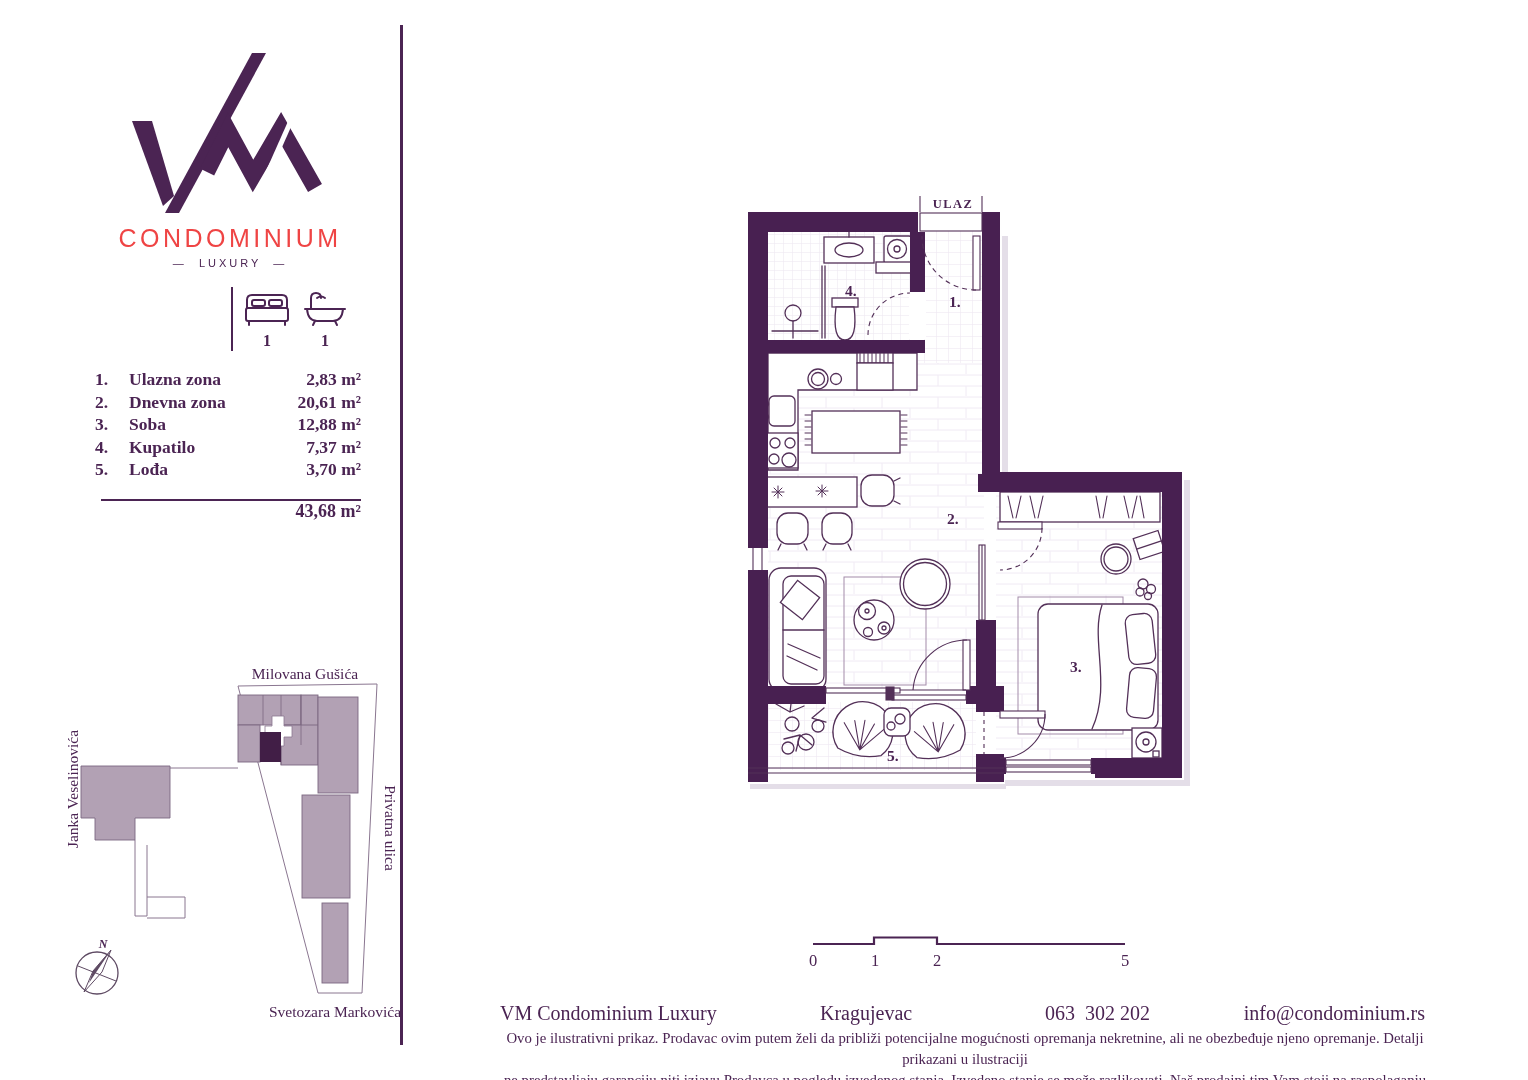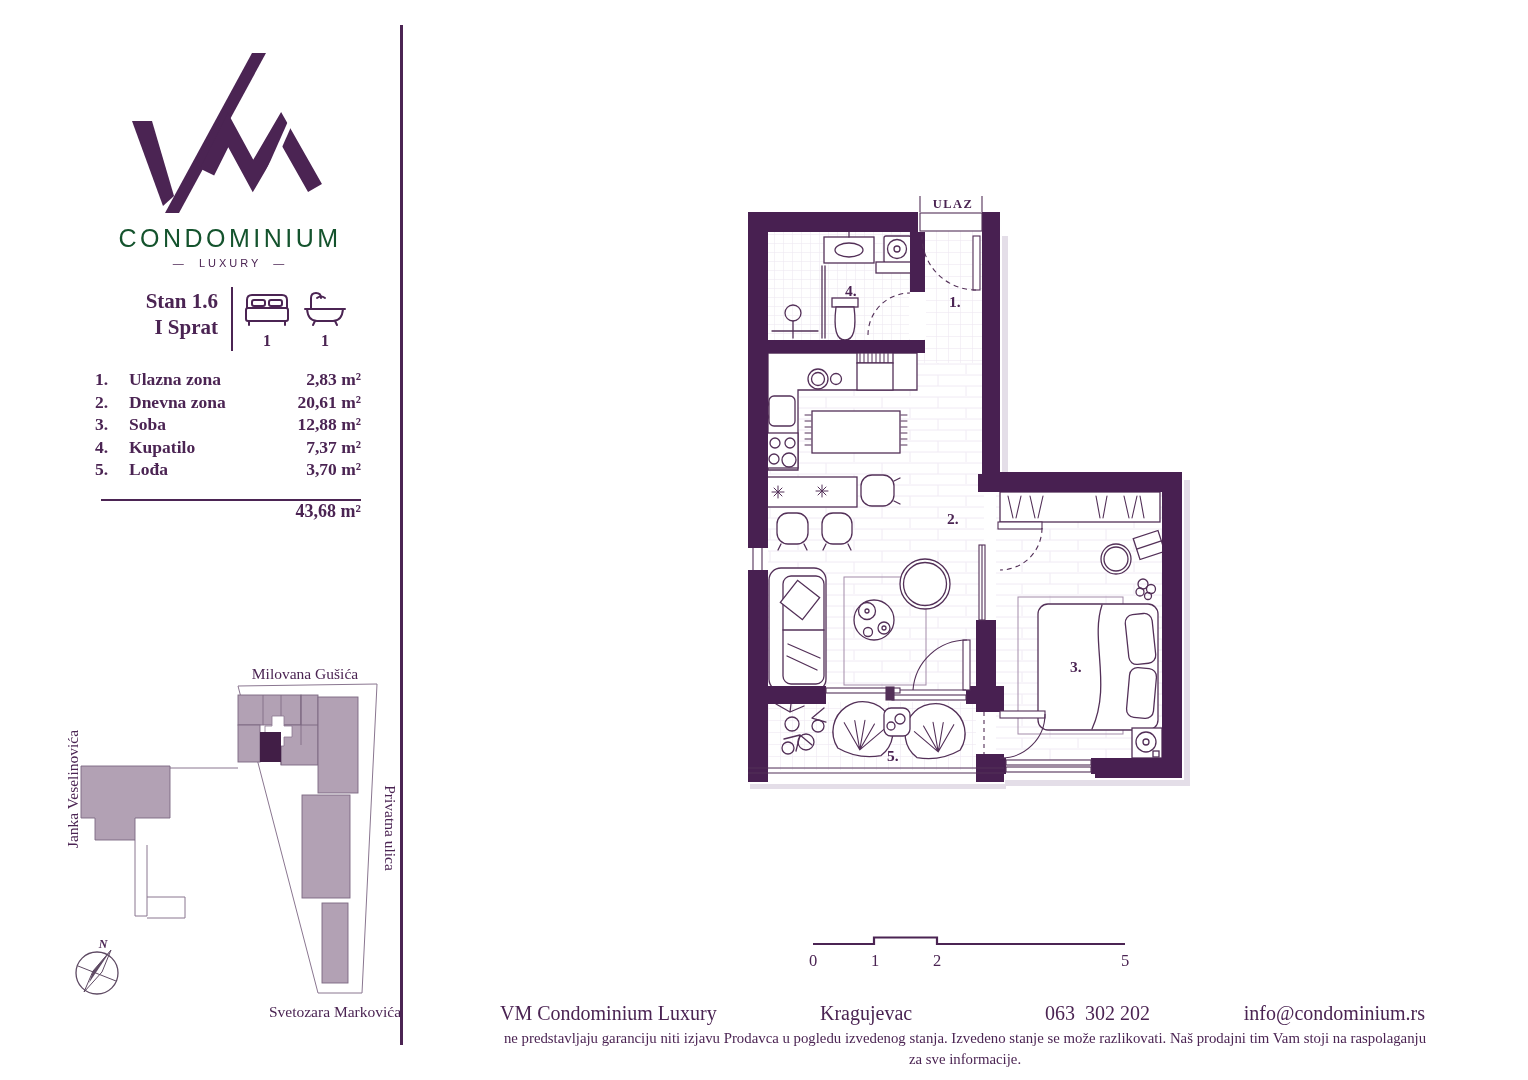--- a/index.html
+++ b/index.html
@@ -1,21 +1,21 @@
 <!DOCTYPE html>
 <html><head>
 <meta charset="utf-8">
 <style>
   html,body{margin:0;padding:0;background:#ffffff;}
   .page{position:relative;width:1528px;height:1080px;background:#fff;overflow:hidden;
         font-family:"Liberation Serif",serif;color:#4b2453;}
   .sans{font-family:"Liberation Sans",sans-serif;}
   .abs{position:absolute;}
   .brand-name{left:88px;top:224px;width:284px;text-align:center;font-size:25px;
-              letter-spacing:3.5px;color:#14532d;font-weight:500;}
+              letter-spacing:3.5px;color:#ef4444;font-weight:500;}
   .brand-tag{left:88px;top:257px;width:284px;text-align:center;font-size:11px;
              letter-spacing:3px;color:#4b2453;white-space:pre;}
   .unit-title{left:0px;top:288px;width:218px;text-align:right;font-size:21px;
               font-weight:bold;line-height:26px;}
   .unit-div{left:231px;top:287px;width:2px;height:64px;background:#4b2453;}
   .icon-count{font-size:16px;font-weight:bold;text-align:center;}
   .room-list{left:95px;top:368px;width:266px;}
   .room-row{display:flex;font-size:17.5px;font-weight:bold;line-height:22.5px;}
   .room-row .num{width:34px;}
   .room-row .nm{flex:1;}
@@ -42,24 +42,20 @@
     <g fill="#4b2453">
       <polygon points="132,119 152,119 174,194 163,204"></polygon>
       <polygon points="252,51 266,51 179,211 165,211"></polygon>
     </g>
     <polyline points="207,170 228,128 253,174 281,126 315,186" fill="none" stroke="#4b2453" stroke-width="16"></polyline>
     <line x1="294" y1="112" x2="255" y2="200" stroke="#ffffff" stroke-width="5"></line>
   </svg>
   <div class="abs brand-name sans">CONDOMINIUM</div>
   <div class="abs brand-tag sans">—  LUXURY  —</div>
 
-  <div class="abs unit-title">
-    <div>Stan 1.6</div>
-    <div>I Sprat</div>
-  </div>
   <div class="abs unit-div"></div>
   <svg class="abs" style="left:243px;top:291px;" width="48" height="38" viewBox="0 0 48 38">
     <g fill="none" stroke="#4b2453" stroke-width="2" stroke-linecap="round">
       <path d="M4,17 V9 Q4,4 9,4 H39 Q44,4 44,9 V17"></path>
       <rect x="3" y="17" width="42" height="13" rx="2"></rect>
       <rect x="9" y="9" width="13" height="6" rx="2"></rect>
       <rect x="26" y="9" width="13" height="6" rx="2"></rect>
       <line x1="6" y1="30" x2="6" y2="34"></line>
         <line x1="42" y1="30" x2="42" y2="34"></line>
     </g>
@@ -407,16 +403,17 @@
       <text x="937" y="966">2</text>
       <text x="1125" y="966">5</text>
     </g>
   </svg>
 
   <div class="abs foot" style="left:500px;">VM Condominium Luxury</div>
   <div class="abs foot" style="left:820px;">Kragujevac</div>
   <div class="abs foot pre" style="left:1045px;">063  302 202</div>
   <div class="abs foot" style="right:103px;">info@condominium.rs</div>
   <div class="abs disclaimer">
+    <div>Ovo je ilustrativni prikaz. Prodavac ovim putem želi da približi potencijalne mogućnosti opremanja nekretnine, ali ne obezbeđuje njeno opremanje. Detalji prikazani u ilustraciji</div>
     <div>ne predstavljaju garanciju niti izjavu Prodavca u pogledu izvedenog stanja. Izvedeno stanje se može razlikovati. Naš prodajni tim Vam stoji na raspolaganju za sve informacije.</div>
   </div>
 
 </div>
 
 </body></html>

